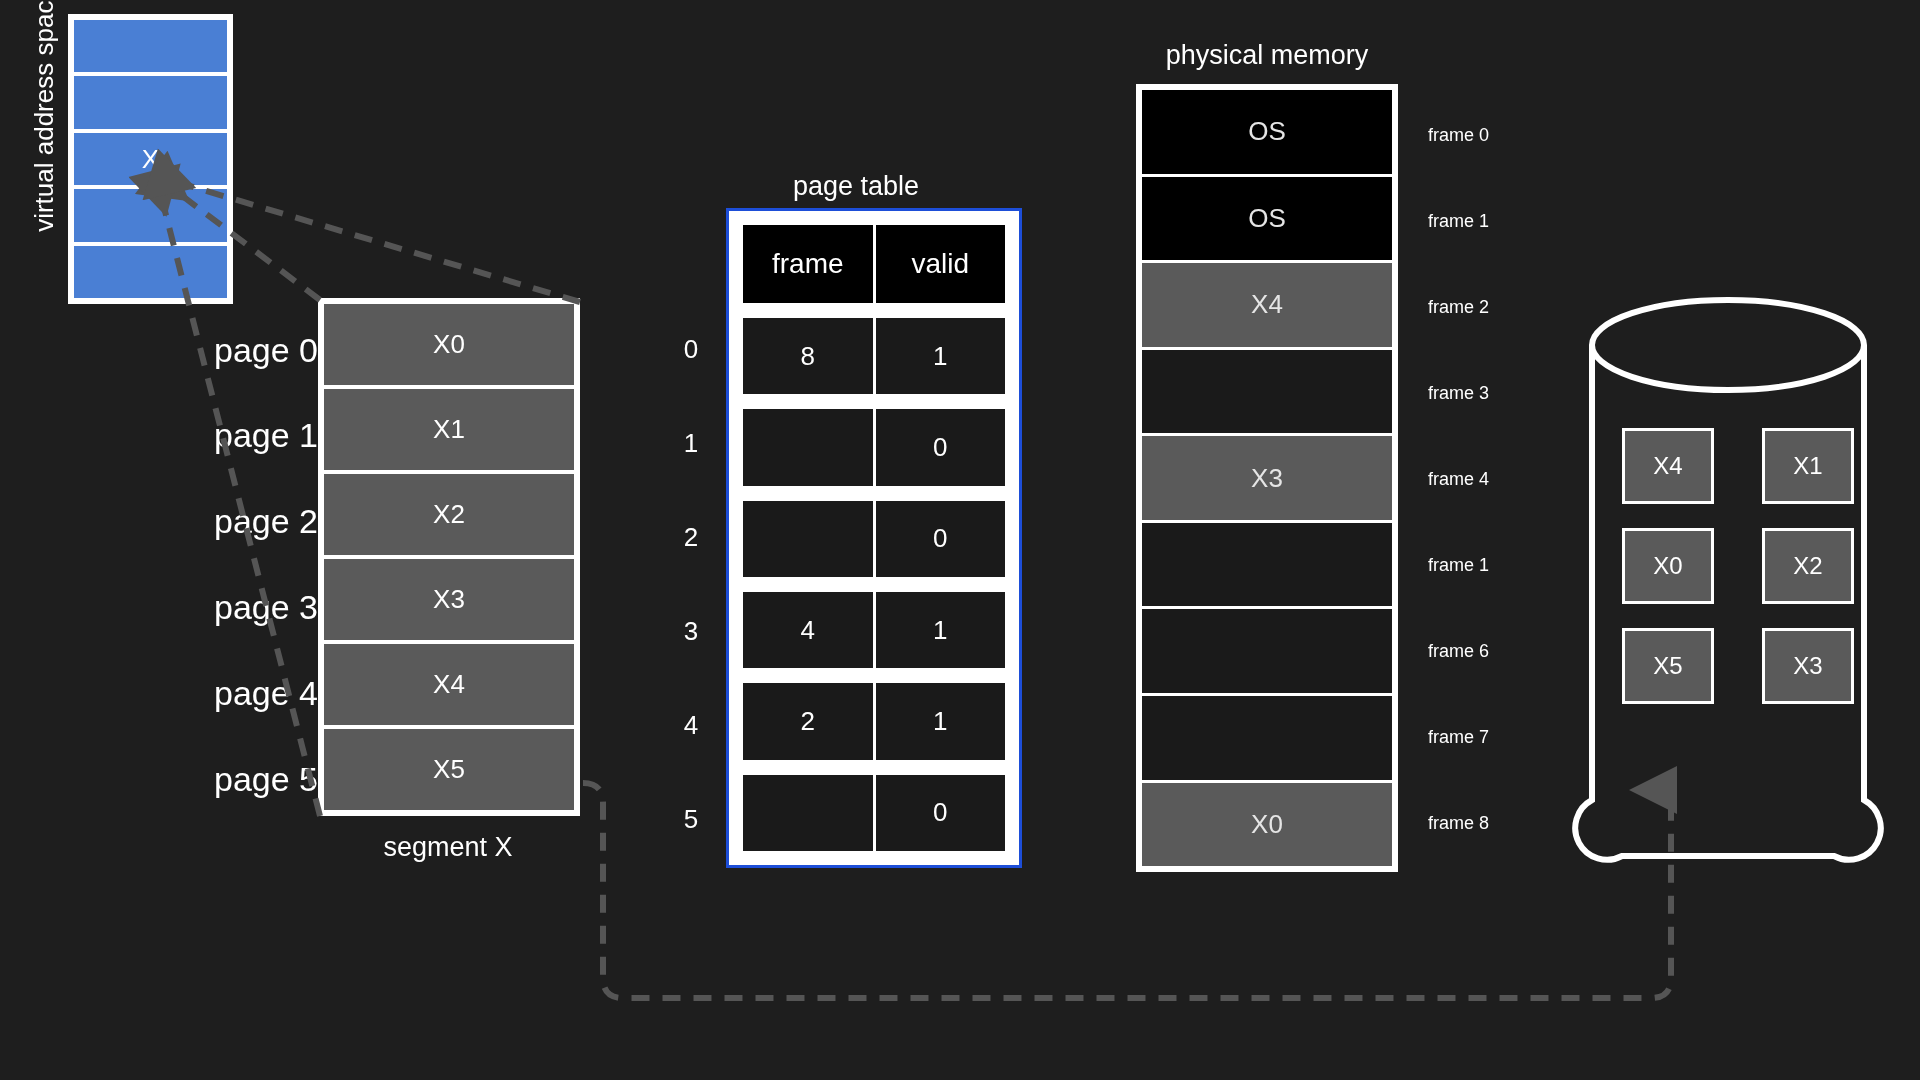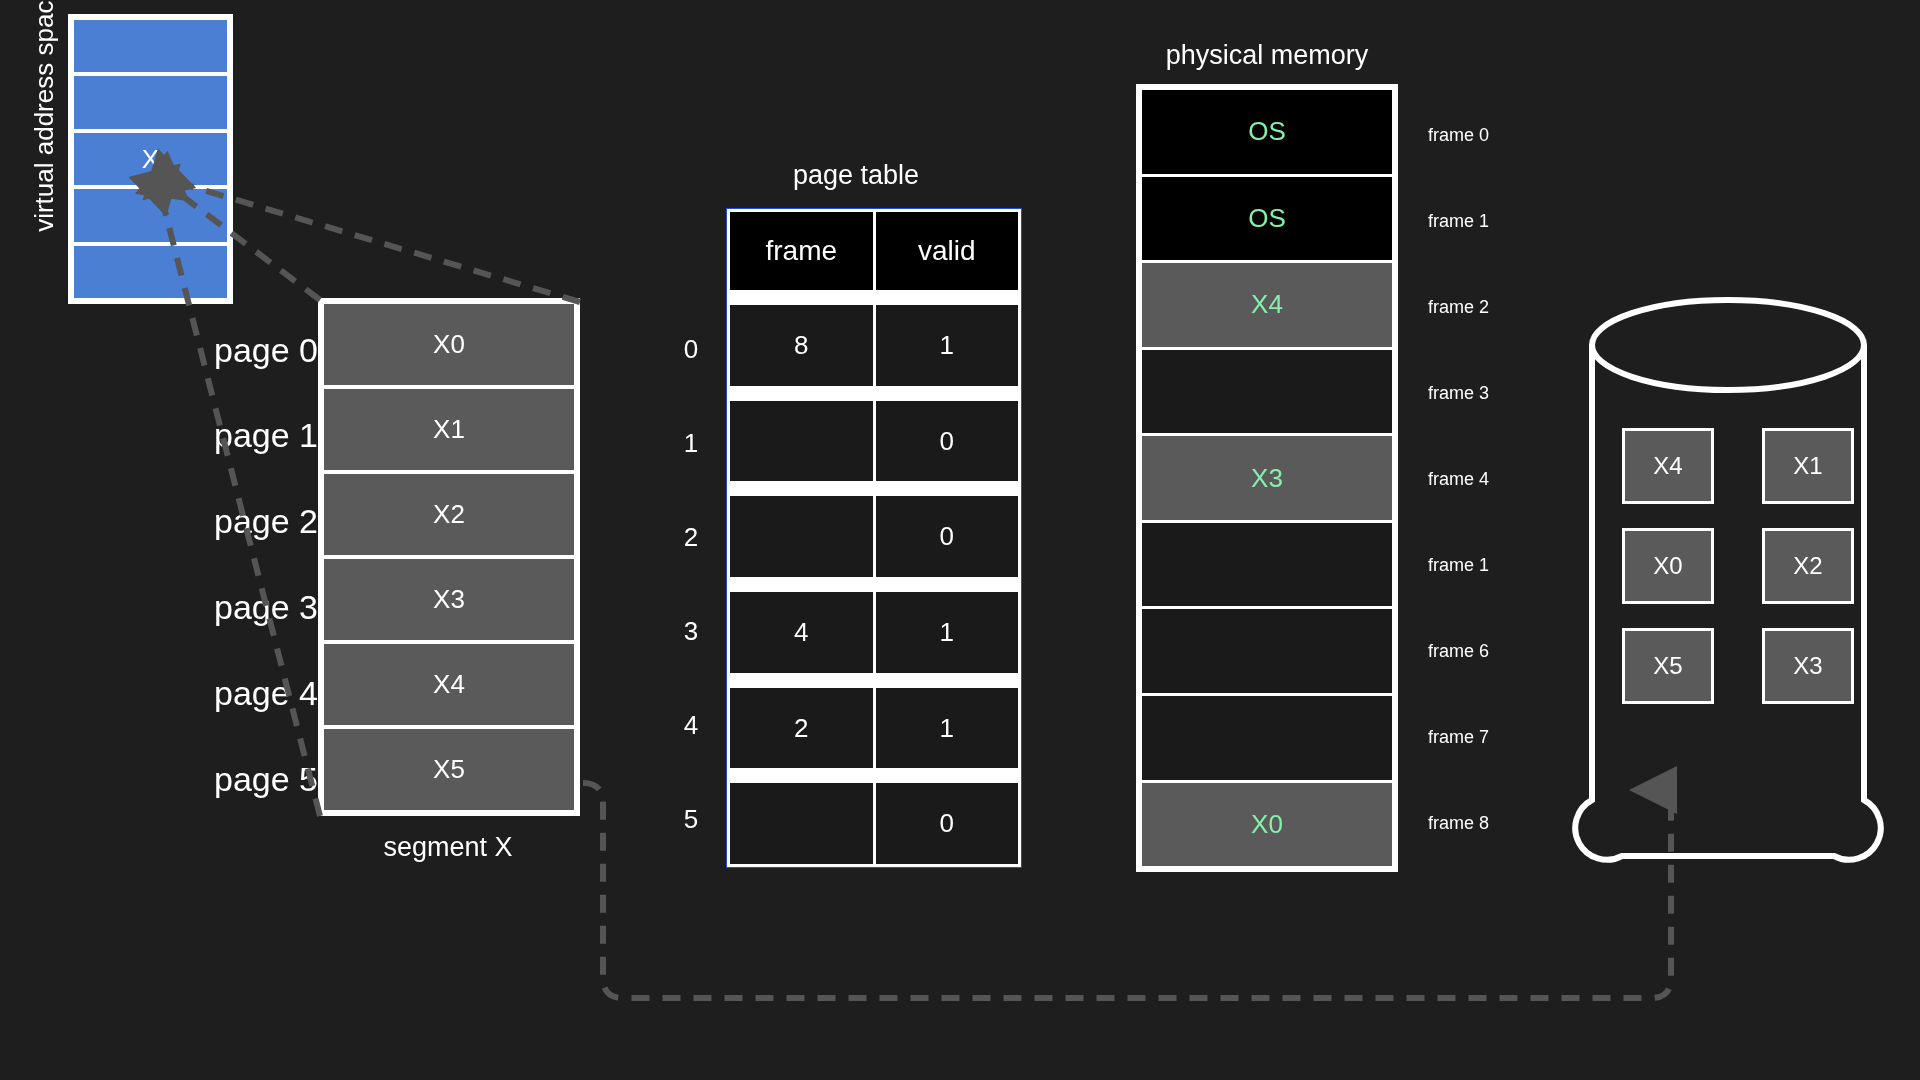--- a/index.html
+++ b/index.html
@@ -92,33 +92,33 @@
     color: #ffffff;
   }
   .page-label {
     left: 214px;
     width: 100px;
     text-align: left;
     font-size: 34px;
   }
 
   
-  #pt-title { left: 726px; top: 160px; width: 260px; }
+  #pt-title { left: 726px; top: 171px; width: 260px; }
   #pt-box {
     left: 726px;
     top: 208px;
     width: 296px;
     height: 660px;
-    border: 1px solid #1d4ed8;
+    border: 3px solid #1d4ed8;
     box-sizing: border-box;
     background: #ffffff;
     display: flex;
     flex-direction: column;
     gap: 15px;
-    padding: 3px;
+    padding: 14px;
   }
   .pt-row { display: flex; gap: 3px; flex: 1 1 0; }
   .pt-row.header { flex: 0 0 78px; }
   .pt-cell {
     flex: 1 1 0;
     background: #1a1a1a;
     display: flex;
     align-items: center;
     justify-content: center;
     font-size: 26px;
@@ -146,21 +146,21 @@
     flex-direction: column;
     gap: 3px;
     padding: 3px;
   }
   .pm-cell {
     flex: 1 1 0;
     display: flex;
     align-items: center;
     justify-content: center;
     font-size: 26px;
-    color: #86efac;
+    color: #e5e5e5;
   }
   .pm-cell.os    { background: #000000; }
   .pm-cell.used  { background: #5a5a5a; }
   .pm-cell.empty { background: #1a1a1a; }
   .frame-label {
     left: 1428px;
     font-size: 18px;
   }
 
   

